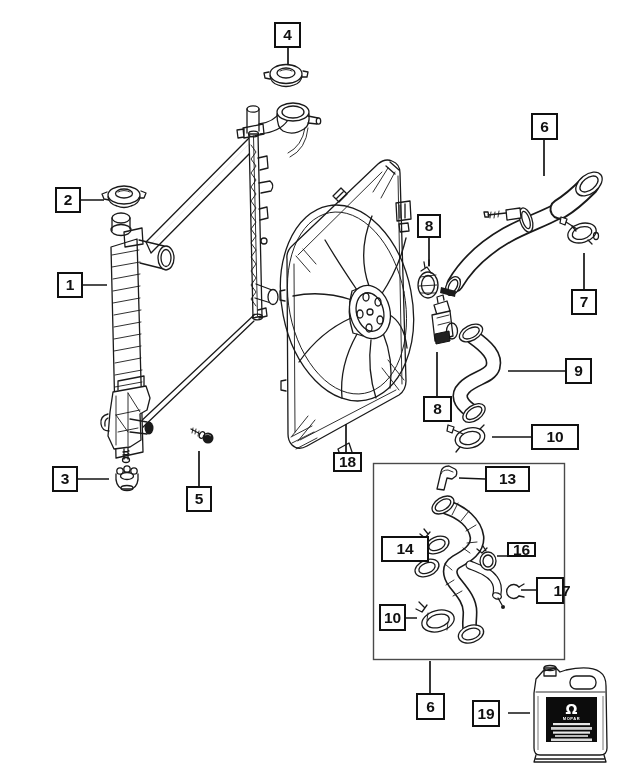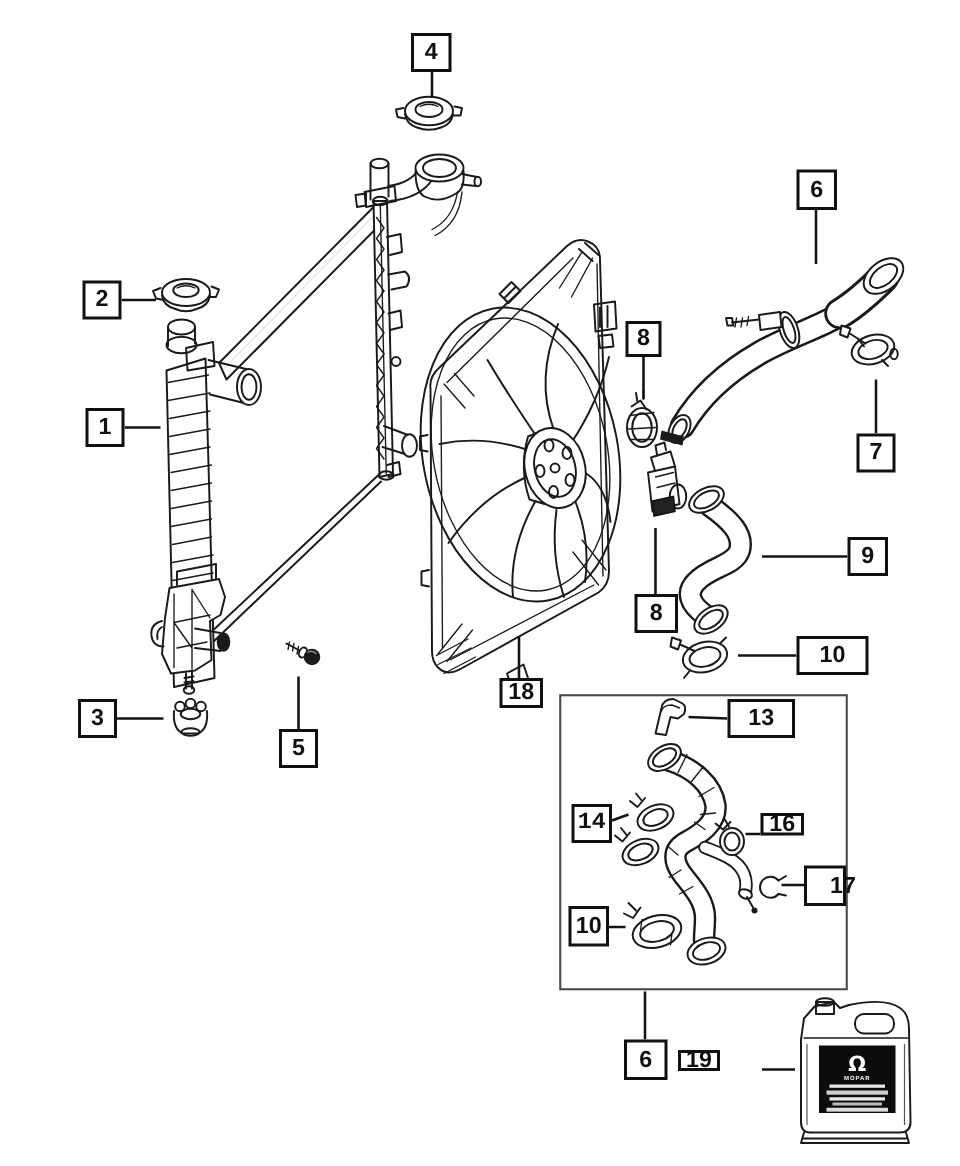--- a/index.html
+++ b/index.html
@@ -279,20 +279,20 @@
 <div class="co" style="left:274px;top:22px;width:27px;height:26px;">4</div>
 <div class="co" style="left:186px;top:486px;width:26px;height:26px;">5</div>
 <div class="co" style="left:531px;top:113px;width:27px;height:27px;">6</div>
 <div class="co" style="left:571px;top:289px;width:26px;height:26px;">7</div>
 <div class="co" style="left:417px;top:214px;width:24px;height:24px;">8</div>
 <div class="co" style="left:565px;top:358px;width:27px;height:26px;">9</div>
 <div class="co" style="left:531px;top:424px;width:48px;height:26px;">10</div>
 <div class="co" style="left:423px;top:396px;width:29px;height:26px;">8</div>
 <div class="co" style="left:416px;top:693px;width:29px;height:27px;">6</div>
 <div class="co" style="left:485px;top:466px;width:45px;height:26px;">13</div>
-<div class="co" style="left:381px;top:536px;width:27px;height:26px;font-family:Liberation Mono, monospace;">14</div>
+<div class="co" style="left:381px;top:536px;width:48px;height:26px;">14</div>
 <div class="co" style="left:379px;top:604px;width:27px;height:27px;">10</div>
 <div class="co" style="left:507px;top:542px;width:29px;height:15px;">16</div>
 <div class="co" style="left:536px;top:577px;width:28px;height:27px;padding-left:24px;">17</div>
 <div class="co" style="left:333px;top:452px;width:29px;height:20px;">18</div>
-<div class="co" style="left:452px;top:700px;width:28px;height:14px;">19</div>
+<div class="co" style="left:472px;top:700px;width:28px;height:27px;">19</div>
 
 </div>
 
 </body></html>

